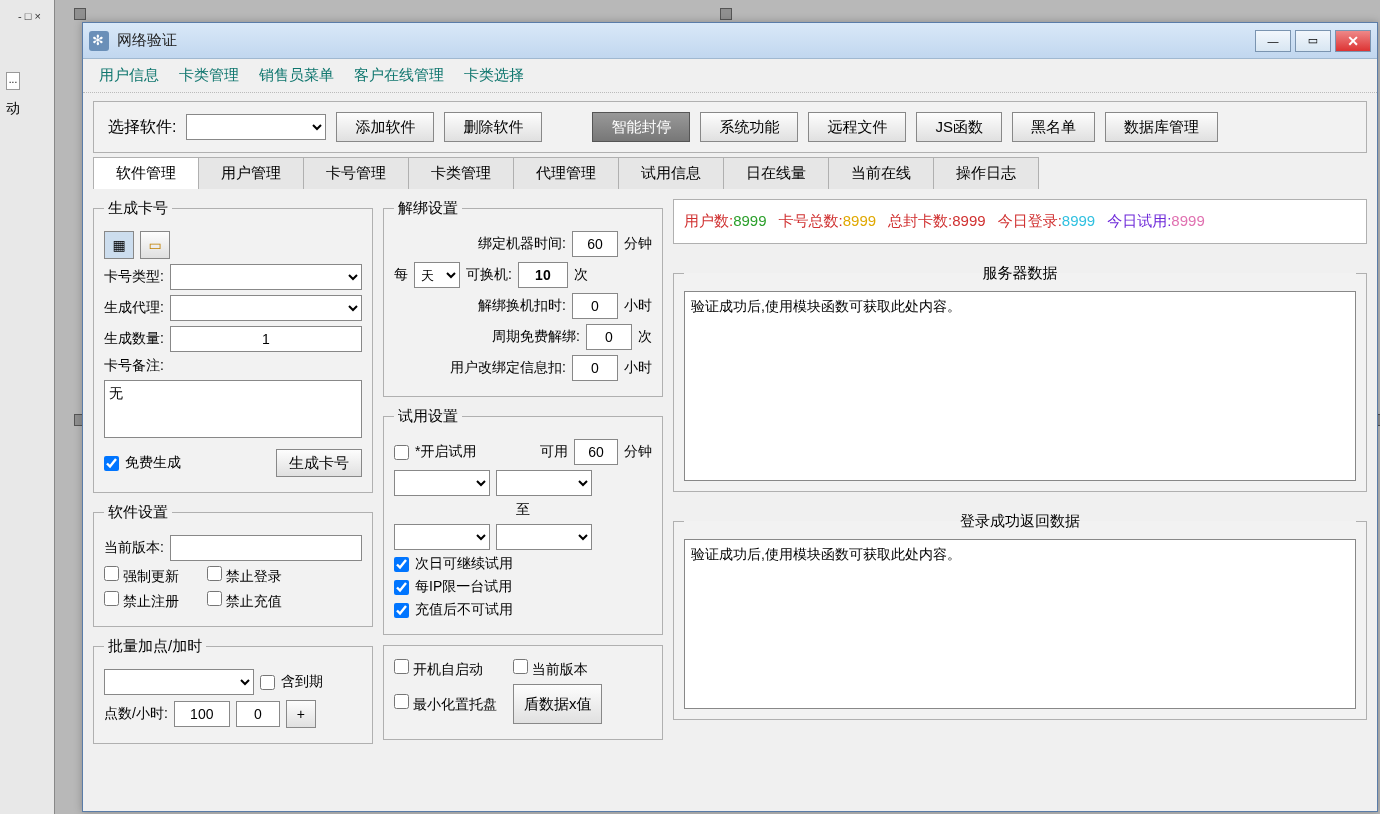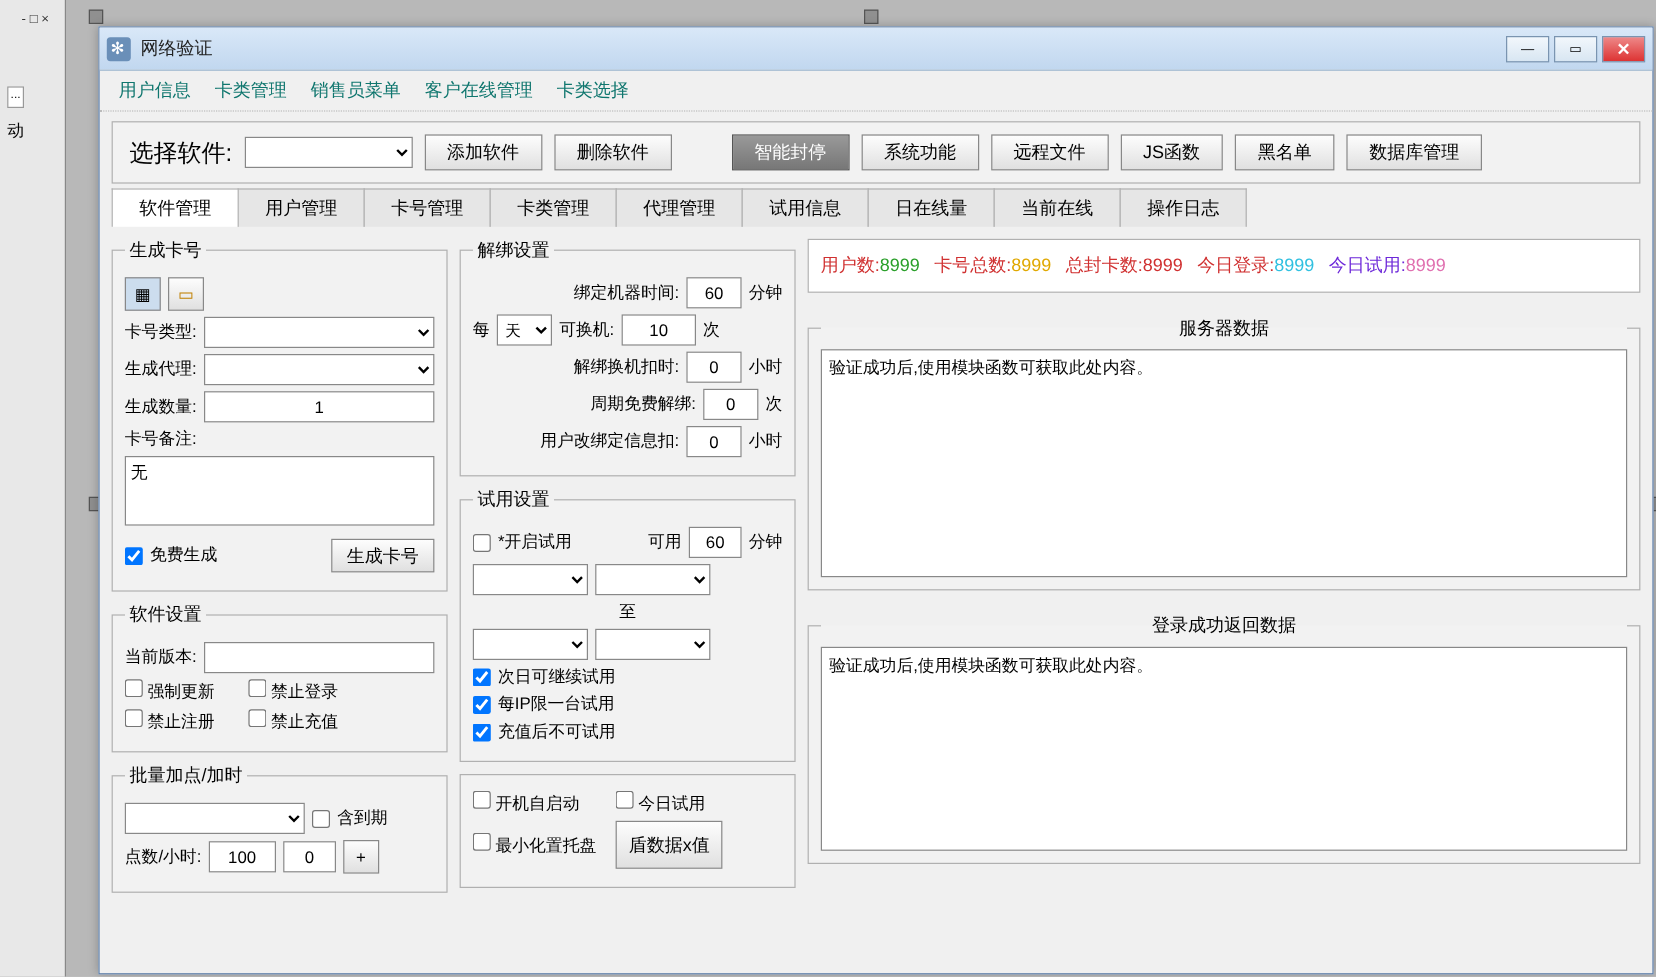--- a/index.html
+++ b/index.html
@@ -21,21 +21,21 @@
 .titlebar .tico::after { content: "✻"; color: #fff; font-size: 14px; position: absolute; left: 3px; top: 1px; }
 .titlebar .ttxt { font-size: 15px; color: #222; }
 .titlebar .tbtns { margin-left: auto; display: flex; gap: 4px; }
 .tbtn { width: 36px; height: 22px; border: 1px solid #7a94b0; background: linear-gradient(#f2f7fc,#d8e6f2); font-size: 11px; display: flex; align-items: center; justify-content: center; cursor: pointer; }
 .tbtn.close { background: linear-gradient(#e88,#d33); color: #fff; font-weight: bold; font-size: 14px; }
 
 .menubar { height: 34px; display: flex; align-items: center; gap: 20px; padding: 0 16px; border-bottom: 1px dotted #bbb; }
 .menubar span { font-size: 15px; color: #0f766e; cursor: pointer; }
 
 .toolbar-panel { margin: 8px 10px 4px; border: 1px solid #b0b0b0; padding: 10px 14px; display: flex; align-items: center; gap: 10px; background: #f2f2f2; }
-.toolbar-panel .lbl { font-size: 20px; }
+.toolbar-panel .lbl { font-size: 16px; }
 .combo, select { height: 26px; border: 1px solid #888; background: #fff; font-size: 13px; padding: 0 2px; }
 .btn { height: 30px; padding: 0 18px; border: 1px solid #888; background: linear-gradient(#fdfdfd,#e0e0e0); font-size: 15px; cursor: pointer; }
 .btn.dark { background: linear-gradient(#999,#777); color: #fff; border-color: #555; }
 
 .tabs { display: flex; padding: 0 10px; }
 .tab { padding: 6px 22px; font-size: 15px; border: 1px solid #b0b0b0; border-bottom: none; background: #e6e6e6; cursor: pointer; margin-right: -1px; }
 .tab.active { background: #fff; font-weight: 400; position: relative; z-index: 2; }
 
 .workarea { display: flex; gap: 10px; padding: 10px; align-items: flex-start; }
 .col { display: flex; flex-direction: column; gap: 10px; }
@@ -195,21 +195,21 @@
           <legend>解绑设置</legend>
           <div class="row" style="justify-content:flex-end">
               <label>绑定机器时间:</label>
               <input type="text" style="width: 46px;" value="60">
               <span>分钟</span>
             </div>
           <div class="row">
               <label>每</label>
               <select style="width:46px"><option>天</option></select>
               <label>可换机:</label>
-              <input type="text" style="width: 62px;" value="10">
+              <input type="text" style="width: 50px; font-weight: bold;" value="10">
               <span>次</span>
             </div>
           <div class="row" style="justify-content:flex-end">
               <label>解绑换机扣时:</label>
               <input type="text" style="width: 46px;" value="0">
               <span>小时</span>
             </div>
           <div class="row" style="justify-content:flex-end">
               <label>周期免费解绑:</label>
               <input type="text" style="width: 46px;" value="0">
@@ -252,21 +252,21 @@
             </div>
           <div class="row">
               <input type="checkbox" checked="" style="">
               <label>充值后不可试用</label>
             </div>
         </fieldset>
 
         <fieldset style="border-top:1px solid #b0b0b0">
           <div class="row" style="gap:30px">
             <span><input type="checkbox" style=""> <label>开机自启动</label></span>
-            <span><input type="checkbox" style=""> <label>今日试用</label></span>
+            <span><input type="checkbox" style=""> <label>当前版本</label></span>
           </div>
           <div class="row" style="gap:16px">
             <span><input type="checkbox" style=""> <label>最小化置托盘</label></span>
             <button class="btn" style="height:40px;padding:0 10px">盾数据x值</button>
           </div>
         </fieldset>
       </div>
 
       <div class="col col3">
         <div class="stats-line">

